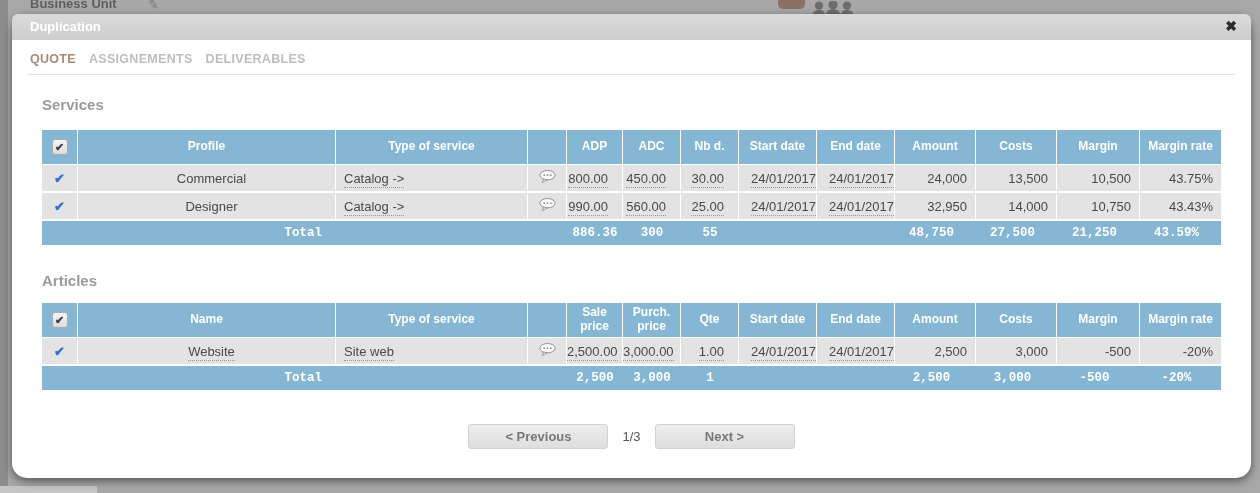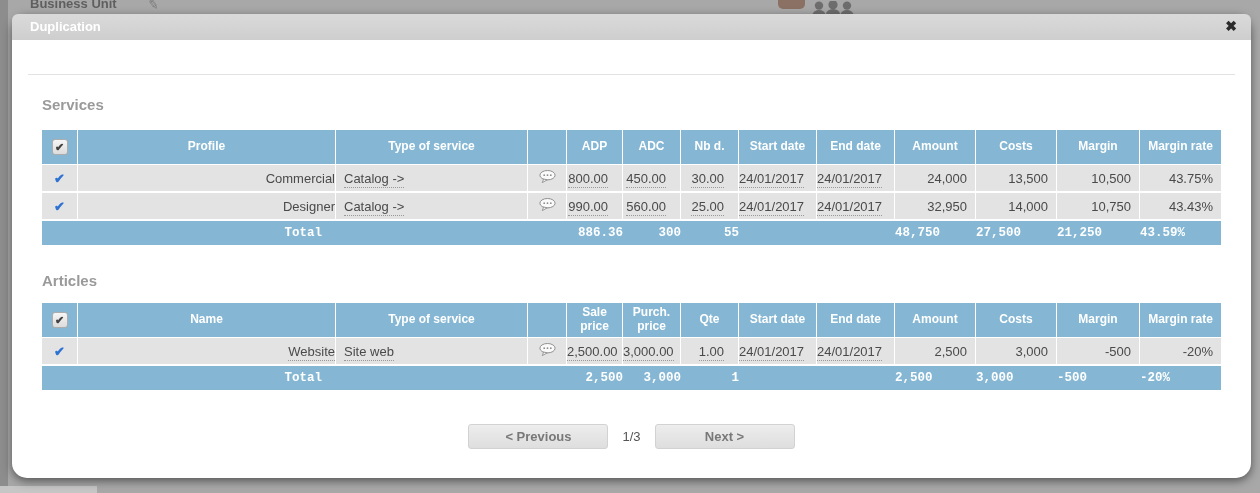--- a/index.html
+++ b/index.html
@@ -39,34 +39,34 @@
              text-align:center; vertical-align:middle; height:35px; line-height:1.15; padding:2px 3px;
              border-right:1px solid #fff; border-bottom:1px solid #fff; }
   .grid th:last-child { border-right:none; }
 
   .data-row td { background:#e3e3e3; height:28px; font-size:13px; color:#4a4a4a; vertical-align:middle;
              border-right:1px solid #fff; border-bottom:2px solid #fff; overflow:hidden; white-space:nowrap; }
   .data-row td:last-child { border-right:none; }
 
   .c-check { text-align:center; }
   .rowck { color:var(--check-blue,#2e73d2); font-weight:bold; font-size:13px; cursor:pointer; }
-  .c-name { text-align:right; padding-left:10px; }
+  .c-name { text-align:center; padding-left:10px; }
   .c-type { text-align:left; padding-left:8px; }
   .c-comment { text-align:center; }
   .bubble { display:inline-block; cursor:pointer; }
   .c-unit { text-align:right; padding-right:14px; }
-  .c-date { text-align:left; }
+  .c-date { text-align:right; }
   .c-ro { text-align:right; padding-right:8px; }
   .dot { border-bottom:1px dotted #999; padding-bottom:1px; cursor:pointer; }
 
   .total-row td { background:var(--header-blue,#85b7d4); color:#fff; font-weight:bold; font-size:12.5px;
              height:24px; vertical-align:middle; white-space:nowrap;font-family:Liberation Mono, monospace; }
   .t-label { text-align:right; padding-right:14px; }
-  .t-unit { text-align:right; }
-  .t-ro { text-align:left; padding-right:8px; }
+  .t-unit { text-align:center; }
+  .t-ro { text-align:center; padding-right:8px; }
 
   
   .cbx { display:inline-block; width:16px; height:16px; background:linear-gradient(#f6f6f6,#dcdcdc);
          border:1px solid #adadad; border-radius:3px; line-height:14px; font-size:11px; color:#414141;
          text-align:center; cursor:pointer; }
 
   
   .pagination { position:absolute; left:0; top:410px; width:100%; display:flex; justify-content:center;
                 align-items:center; gap:14px; }
   .pg-btn { font-family:"Liberation Sans", sans-serif; min-width:140px; height:25px; border:1px solid #d2d2d2; border-radius:3px;
@@ -94,20 +94,25 @@
     </g>
   </svg>
 </span>
 
 <div class="modal">
   <div class="modal-header">
     <span class="modal-title">Duplication</span>
     <span class="modal-close">✖</span>
   </div>
 
+  <div class="tabs">
+    <span class="tab active">QUOTE</span>
+    <span class="tab">ASSIGNEMENTS</span>
+    <span class="tab">DELIVERABLES</span>
+  </div>
   <div class="tab-divider"></div>
 
   <div class="section-title s1">Services</div>
   <table class="grid" id="services-table">
       <colgroup>
         <col style="width:36px">
         <col style="width:258px">
         <col style="width:192px">
         <col style="width:39px">
         <col style="width:56px">

